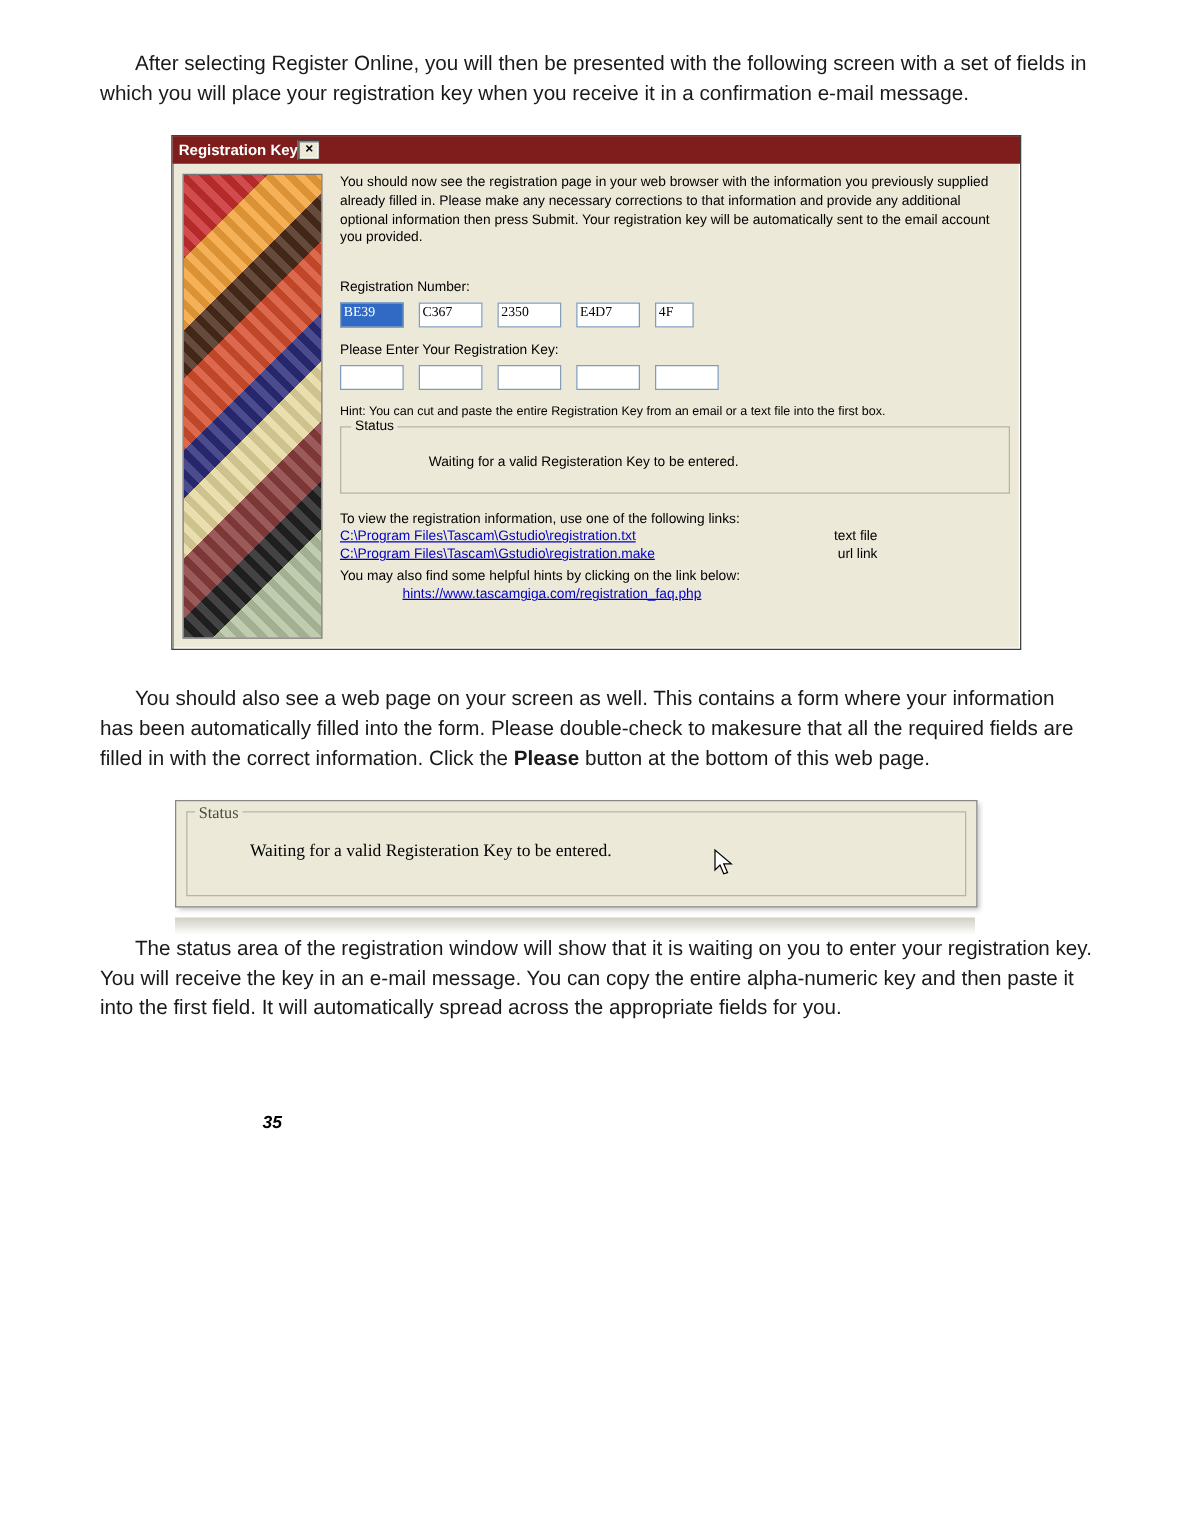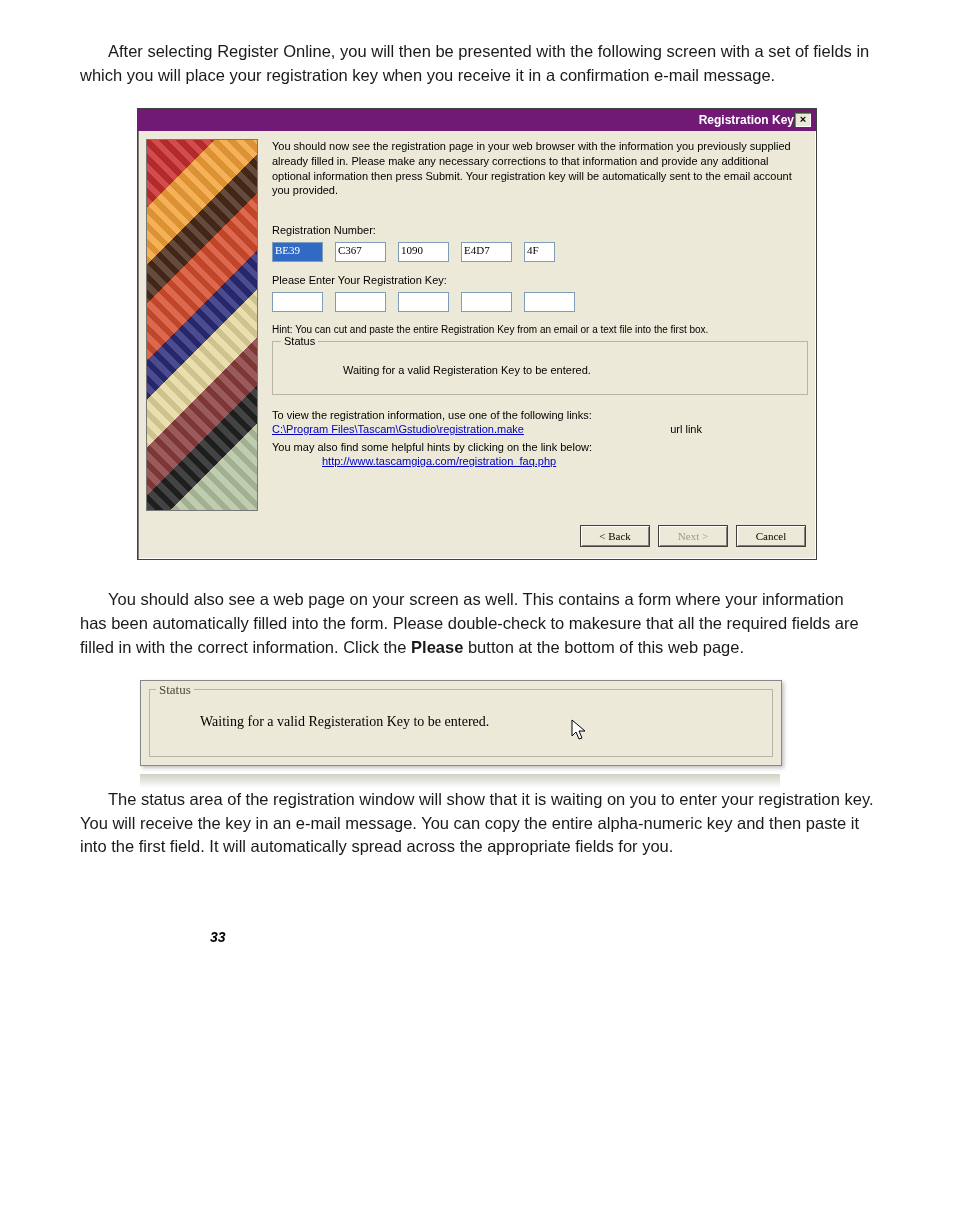--- a/index.html
+++ b/index.html
@@ -27,29 +27,29 @@
   .dialog-wrap {
     margin: 4px auto 28px auto;
     width: 680px;
   }
   .dialog {
     background: #ece9d8;
     border: 1px solid #404040;
     box-shadow: 1px 1px 0 #808080 inset, -1px -1px 0 #ffffff inset;
   }
   .titlebar {
-    background: #701a75;
+    background: #7f1d1d;
     color: #ffffff;
     font-family: Tahoma, sans-serif;
     font-size: 12px;
     font-weight: 700;
     padding: 3px 4px 3px 5px;
     display: flex;
     align-items: center;
-    justify-content: flex-end;
+    justify-content: flex-start;
   }
   .closebox {
     width: 16px; height: 14px;
     background: #ece9d8;
     border: 1px solid #404040;
     box-shadow: 1px 1px 0 #808080 inset, -1px -1px 0 #ffffff inset;
     color: #000;
     font: 700 11px/12px Arial;
     text-align: center;
   }
@@ -167,21 +167,21 @@
     </div>
     <div class="dlg-body">
       <div class="side-img"></div>
       <div class="dlg-main">
         <div class="intro">You should now see the registration page in your web browser with the information you previously supplied already filled in.  Please make any necessary corrections to that information and provide any additional optional information then press Submit.  Your registration key will be automatically sent to the email account you provided.</div>
 
         <div>Registration Number:</div>
         <div class="field-row">
           <div class="reg-box sel">BE39</div>
           <div class="reg-box">C367</div>
-          <div class="reg-box">1090</div>
+          <div class="reg-box">2350</div>
           <div class="reg-box">E4D7</div>
           <div class="reg-box short">4F</div>
         </div>
 
         <div>Please Enter Your Registration Key:</div>
         <div class="field-row">
           <div class="reg-box"></div>
           <div class="reg-box"></div>
           <div class="reg-box"></div>
           <div class="reg-box"></div>
@@ -190,34 +190,33 @@
 
         <div class="hint">Hint: You can cut and paste the entire Registration Key from an email or a text file into the first box.</div>
 
         <div class="groupbox">
           <span class="legend">Status</span>
           <div style="text-align:left;padding-left:60px;">Waiting for a valid Registeration Key to be entered.</div>
         </div>
 
         <div style="margin-top:4px;">To view the registration information, use one of the following links:</div>
         <div class="info-row">
+          <span class="link">C:\Program Files\Tascam\Gstudio\registration.txt</span>
+          <span>text file</span>
+        </div>
+        <div class="info-row">
           <span class="link">C:\Program Files\Tascam\Gstudio\registration.make</span>
           <span>url link</span>
         </div>
 
         <div style="margin-top:6px;">You may also find some helpful hints by clicking on the link below:</div>
         <div style="padding-left:50px;margin-top:2px;">
-          <span class="link">http://www.tascamgiga.com/registration_faq.php</span>
+          <span class="link">hints://www.tascamgiga.com/registration_faq.php</span>
         </div>
       </div>
-    </div>
-    <div class="dlg-footer">
-      <button class="btn">&lt; Back</button>
-      <button class="btn" disabled="">Next &gt;</button>
-      <button class="btn">Cancel</button>
     </div>
   </div>
 </div>
 
 <p class="para">
   <span class="indent"></span><span>You should also see a web page on your screen as well. This contains a form where your information has been automatically filled into the form. Please double-check to makesure that all the required fields are filled in with the correct information. Click the </span><span class="bold">Please</span><span> button at the bottom of this web page.</span>
 </p>
 
 <div class="status-fig">
   <div class="status-inner">
@@ -229,13 +228,13 @@
         </svg>
     </span>
   </div>
 </div>
 <div class="foot-shadow"></div>
 
 <p class="para" style="">
   <span class="indent"></span><span>The status area of the registration window will show that it is waiting on you to enter your registration key. You will receive the key in an e-mail message. You can copy the entire alpha-numeric key and then paste it into the first field. It will automatically spread across the appropriate fields for you.</span>
 </p>
 
-<div class="page-num">33</div>
+<div class="page-num">35</div>
 
 </body></html>

